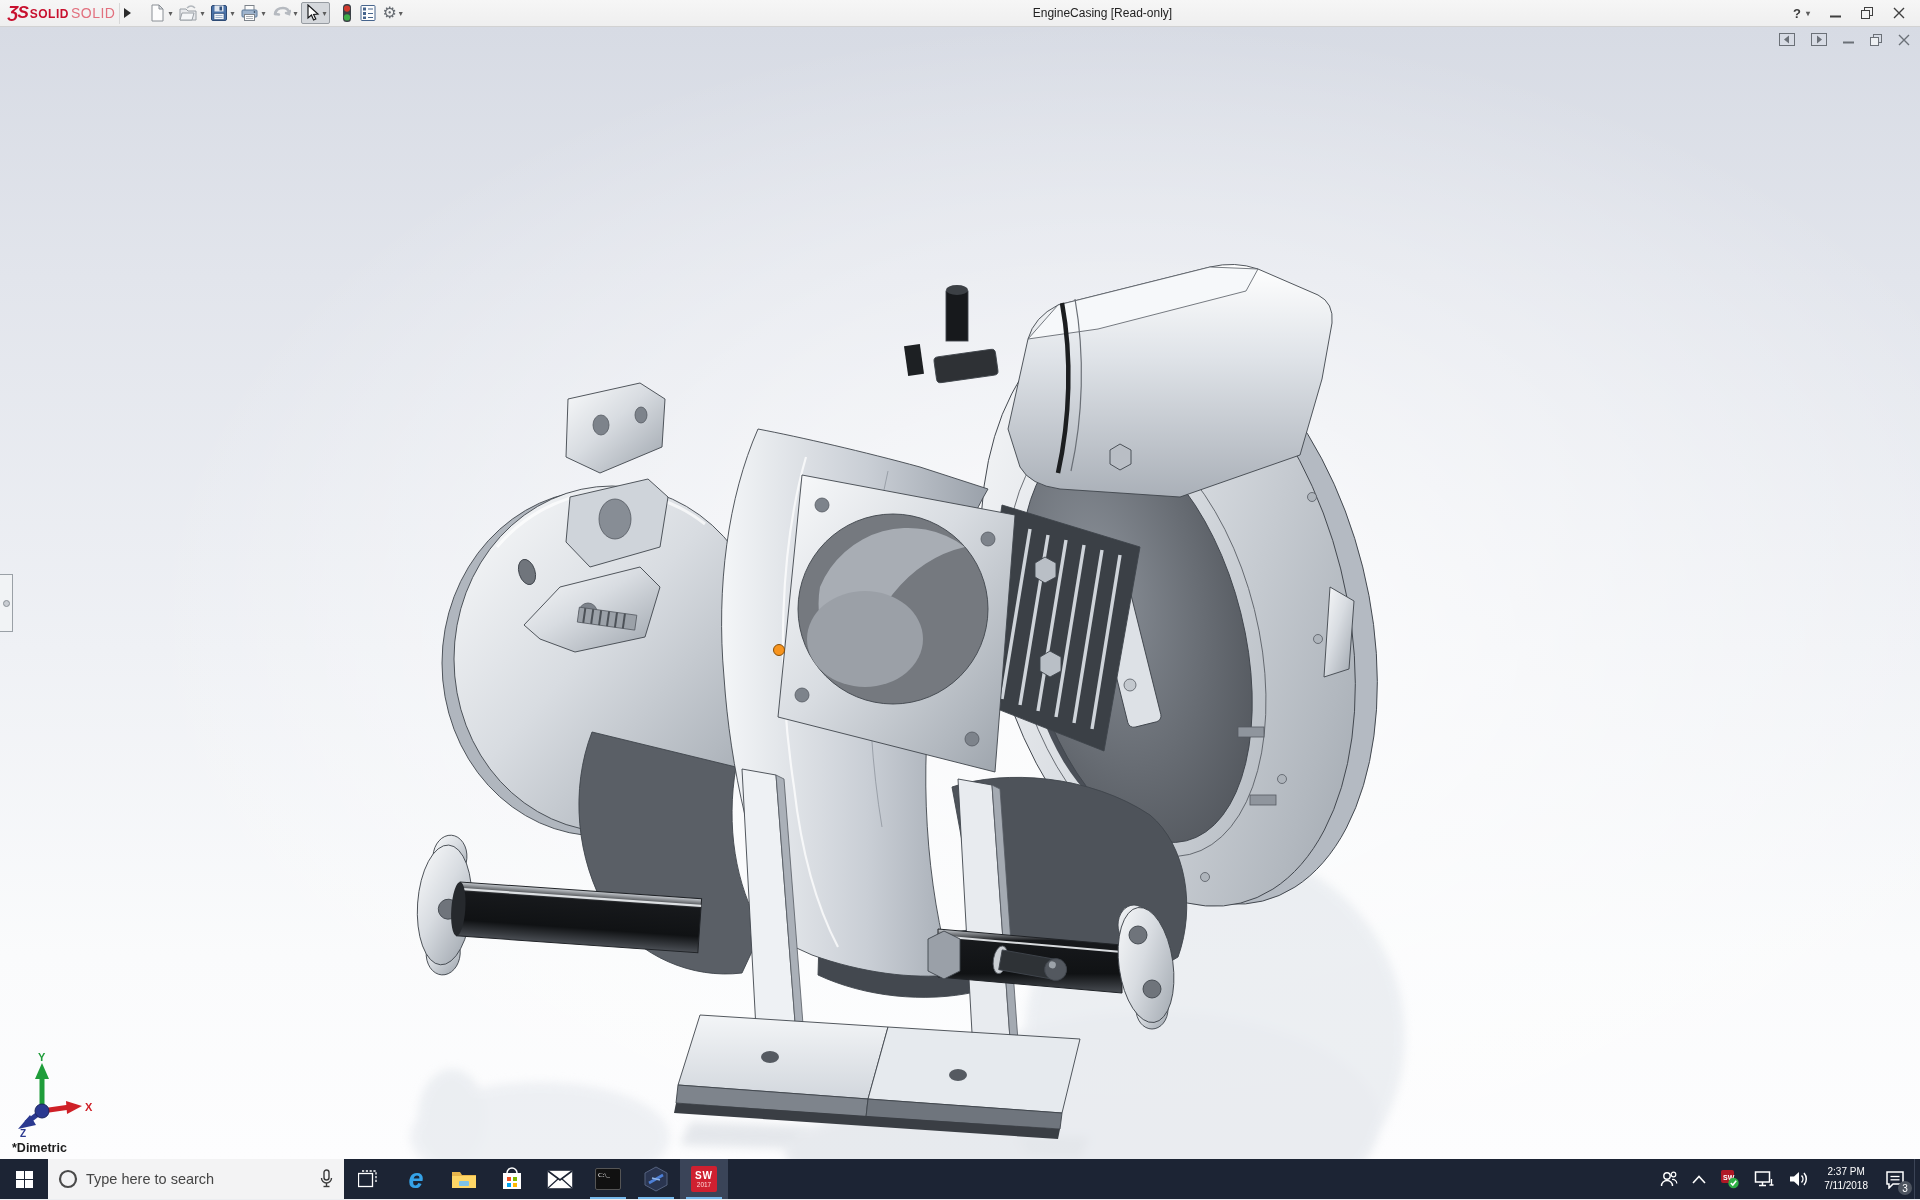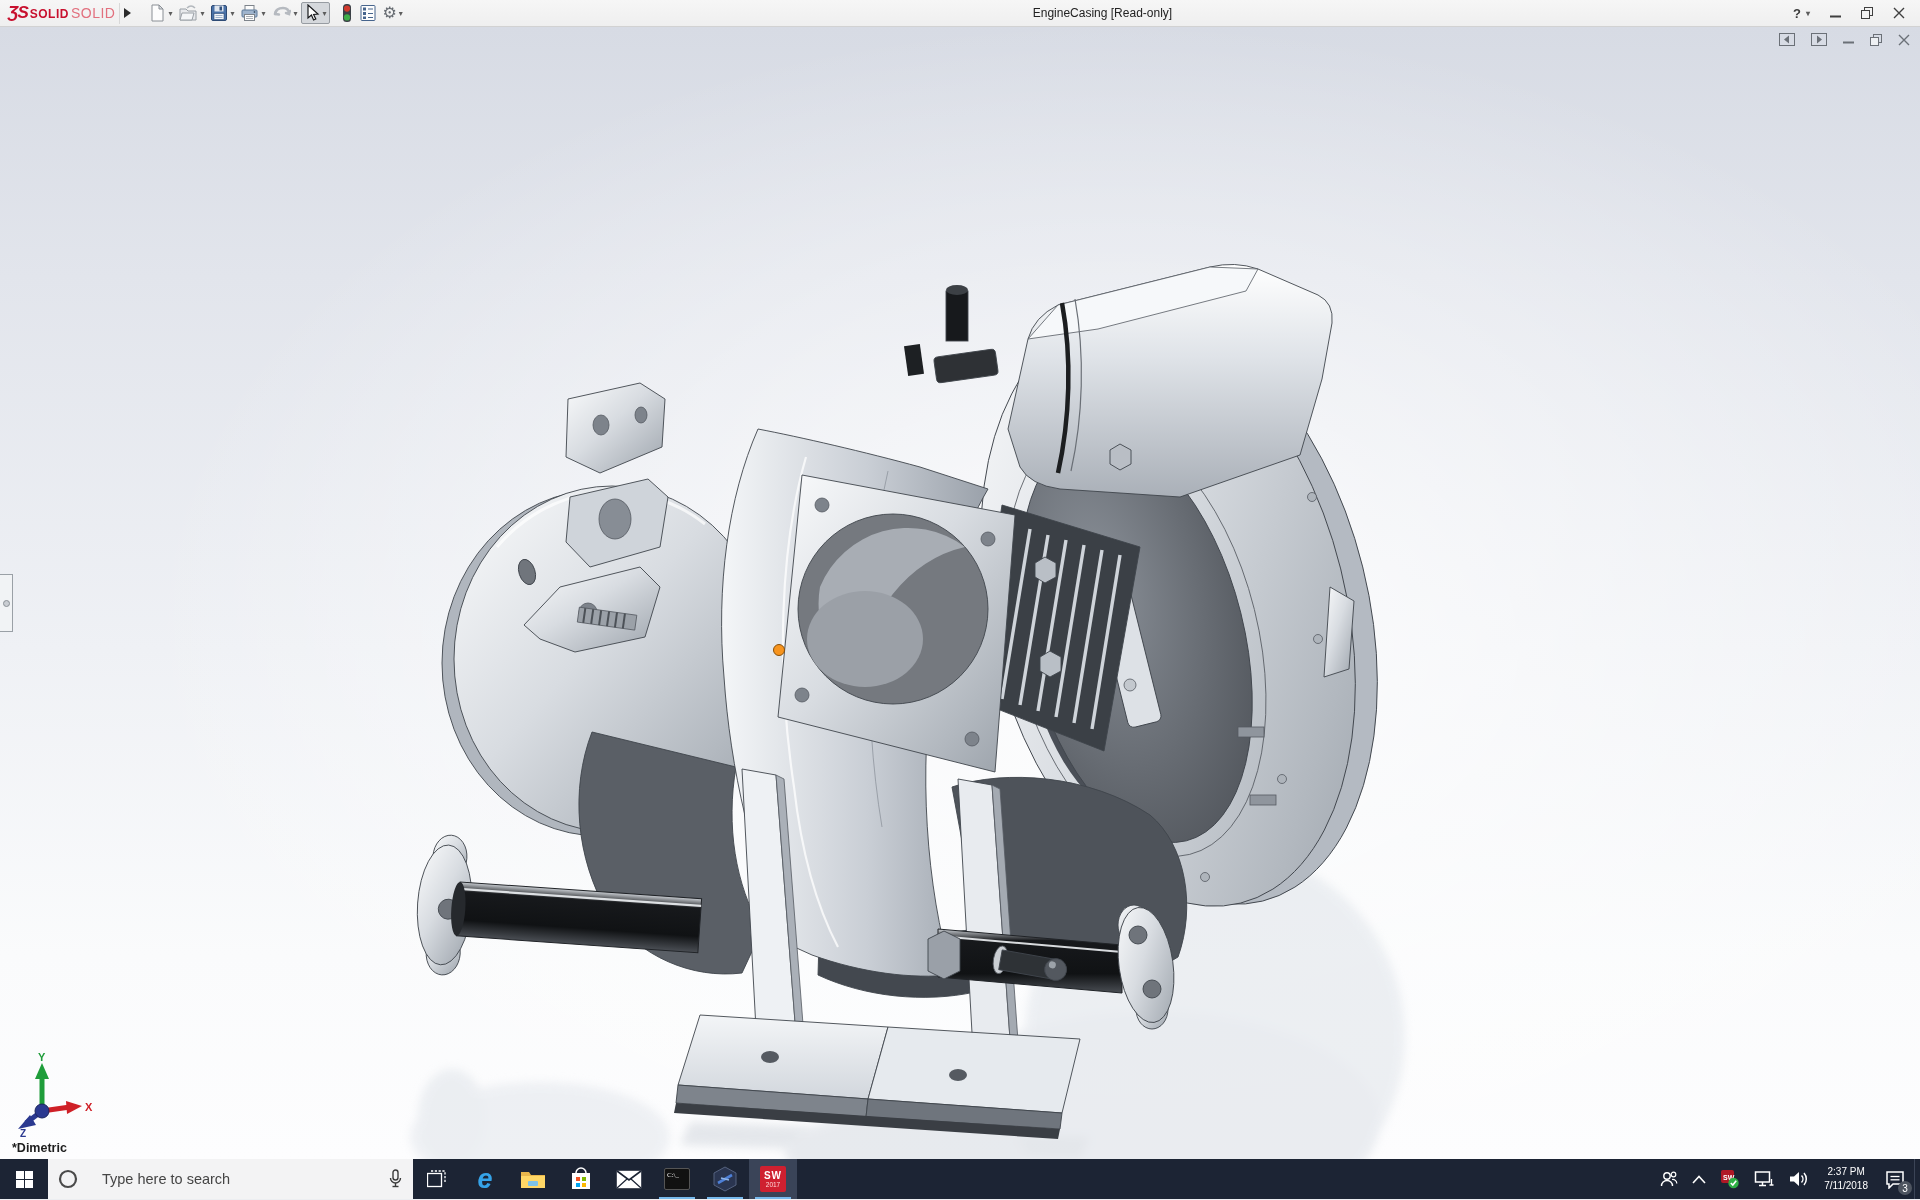--- a/index.html
+++ b/index.html
@@ -44,21 +44,21 @@
     display:flex; align-items:center; justify-content:center; cursor:pointer;
   }
   .side-tab .dot{ width:7px;height:7px;border-radius:50%;background:#c9cdd2;border:1px solid #8a9096;}
   .view-label{ position:absolute; left:12px; bottom:4px; font-size:12.5px; font-weight:bold; color:#1d1d1d; }
   .triad{ position:absolute; left:8px; bottom:22px; }
 
   
   .taskbar{ height:40px; background:#1c2434; display:flex; align-items:stretch; color:#fff; }
   .tk-btn{ display:flex; align-items:center; justify-content:center; cursor:pointer; position:relative;}
   .start{ width:48px; }
-  .searchbox{ width:365px; background:#f3f3f4; display:flex; align-items:center; padding:0 10px; gap:24px; cursor:text;}
+  .searchbox{ width:296px; background:#f3f3f4; display:flex; align-items:center; padding:0 10px; gap:8px; cursor:text;}
   .search-text{ font-size:14.5px; color:#454545; flex:1; }
   .appicon{ width:48px; }
   .appicon .under{ position:absolute; bottom:0; left:6px; right:6px; height:2px; background:#76b9ed; }
   .appicon.active{ background:#3a4458; }
   .tray{ display:flex; align-items:stretch; margin-left:auto; }
   .tray .tk-btn{ padding:0 7px; }
   .clock{ display:flex; flex-direction:column; justify-content:center; align-items:center; font-size:10px; line-height:14px; padding:0 8px; cursor:default;}
   .badge{ position:absolute; right:2px; bottom:4px; background:#4e5560; border-radius:50%; width:14px; height:14px; font-size:10px; display:flex; align-items:center; justify-content:center; color:#fff;}
   .showdesk{ width:6px; border-left:1px solid #3b4456; cursor:pointer;}
 

